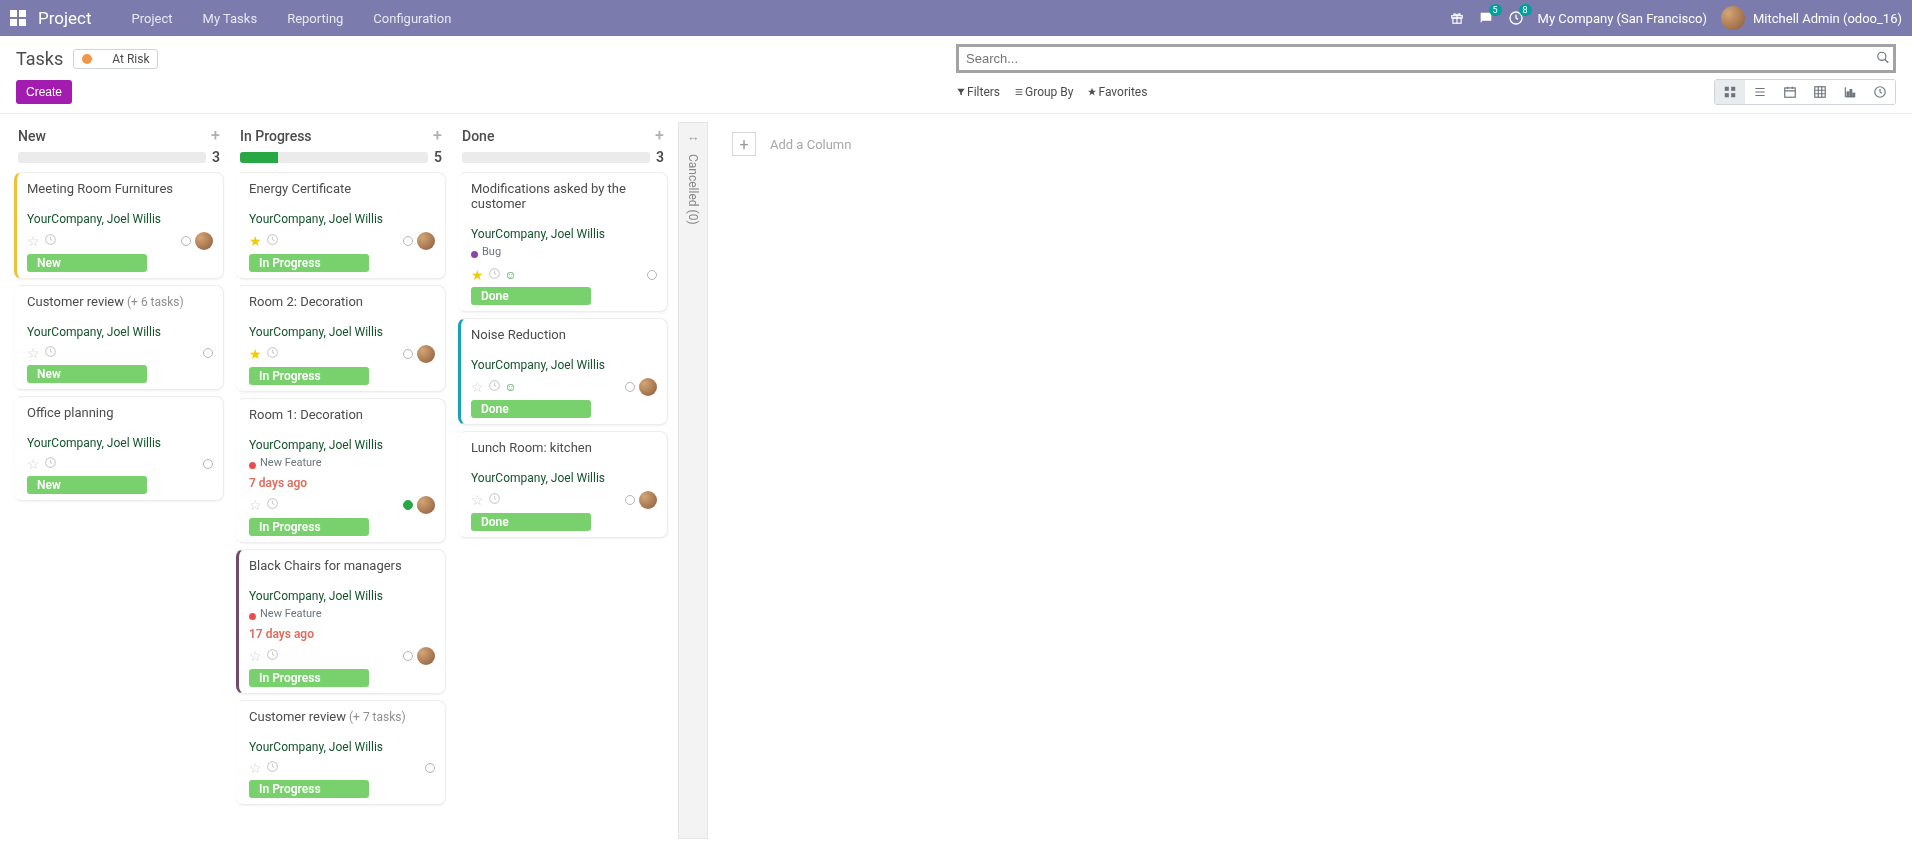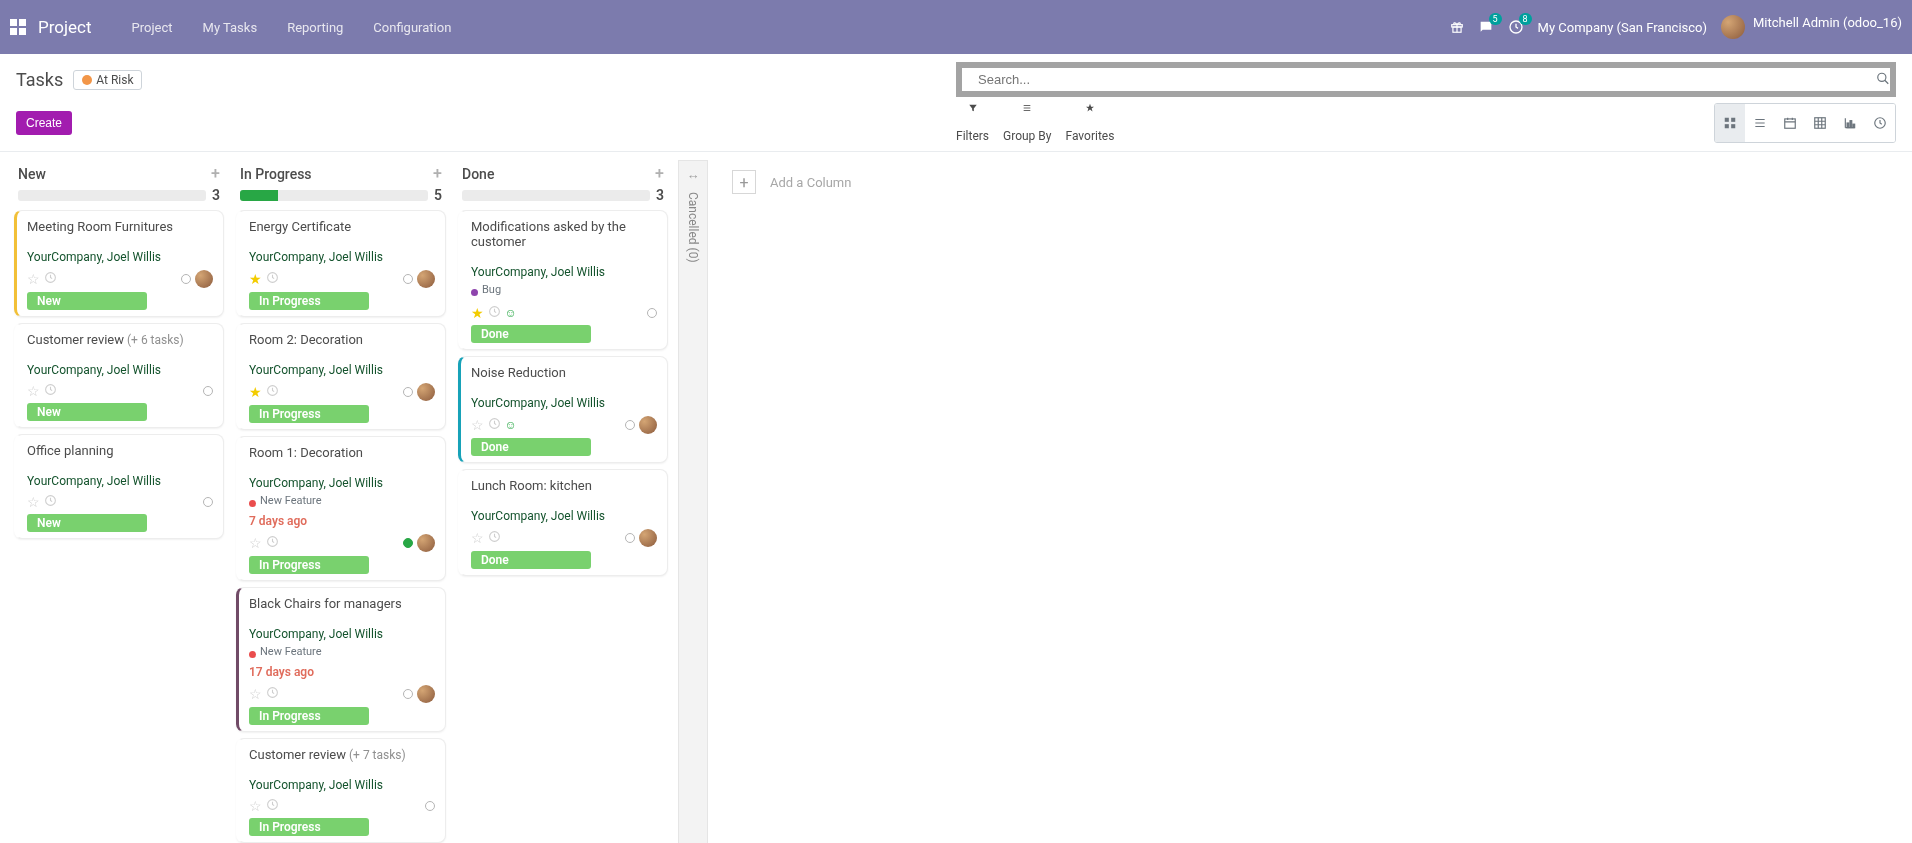--- a/index.html
+++ b/index.html
@@ -1,45 +1,45 @@
 <!DOCTYPE html>
 <html><head>
 <meta charset="utf-8">
 <style>
   * { box-sizing: border-box; margin: 0; padding: 0; }
   body { font-family: -apple-system, BlinkMacSystemFont, "Segoe UI", Roboto, Helvetica, Arial, sans-serif; font-size: 13px; color: #4c4c4c; background: #fff; }
   
   
-  .navbar { background: #7c7bad; color: #fff; height: 54px; display: flex; align-items: center; padding: 0 10px; }
+  .navbar { background: #7c7bad; color: #fff; height: 36px; display: flex; align-items: center; padding: 0 10px; }
   .navbar-left { display: flex; align-items: center; gap: 0; }
   .apps-icon { width: 16px; height: 16px; display: grid; grid-template-columns: 1fr 1fr; grid-template-rows: 1fr 1fr; gap: 2px; margin-right: 12px; cursor: pointer; }
   .apps-icon span { background: #fff; }
   .brand { font-size: 17px; color: #fff; margin-right: 25px; }
   .nav-link { color: #e8e7ef; padding: 10px 15px; cursor: pointer; font-size: 13px; }
   .navbar-right { margin-left: auto; display: flex; align-items: center; gap: 14px; }
   .nav-icon { color: #fff; cursor: pointer; position: relative; display: flex; align-items: center; }
   .badge { position: absolute; top: -6px; right: -8px; background: #00a09d; color: #fff; border-radius: 8px; font-size: 9px; padding: 1px 4px; min-width: 12px; text-align: center; }
   .company { color: #fff; font-size: 13px; }
-  .user-section { display: flex; gap: 8px; color: #fff; cursor: pointer; }
+  .user-section { display: flex; align-items: center; gap: 8px; color: #fff; cursor: pointer; }
   .avatar-sm { width: 24px; height: 24px; border-radius: 50%; background: radial-gradient(circle at 30% 30%, #d4a574, #8b5a3c); }
   
   
   .control-panel { padding: 8px 16px; border-bottom: 1px solid #e9ecef; }
   .cp-top { display: flex; align-items: center; }
   .cp-title { display: flex; align-items: center; gap: 10px; }
   .cp-title h2 { font-size: 18px; font-weight: 400; color: #4c4c4c; }
-  .risk-btn { border: 1px solid #ced4da; background: #fff; padding: 2px 8px; border-radius: 3px; font-size: 12px; display: inline-flex; align-items: center; gap: 4px; cursor: pointer; }
+  .risk-btn { border: 1px solid #ced4da; background: #fff; padding: 2px 8px; border-radius: 3px; font-size: 12px; display: inline-flex; align-items: center; gap: 20px; cursor: pointer; }
   .risk-dot { width: 10px; height: 10px; border-radius: 50%; background: #f29648; display: inline-block; }
   .search-wrap { margin-left: auto; flex: 0 0 50%; position: relative; }
-  .search-input { width: 100%; border: 6px solid #a3a3a3; padding: 4px 28px 4px 16px; font-size: 13px; }
+  .search-input { width: 100%; border: 3px solid #a3a3a3; padding: 4px 28px 4px 7px; font-size: 13px; }
   .search-icon { position: absolute; right: 6px; top: 50%; transform: translateY(-50%); color: #6c757d; cursor: pointer; }
   .cp-bottom { display: flex; align-items: center; margin-top: 6px; }
   .create-btn { background: #a21caf; color: #fff; border: none; padding: 5px 10px; border-radius: 3px; font-size: 12px; cursor: pointer; }
   .search-options { margin-left: auto; display: flex; gap: 14px; width: 50%; }
-  .search-opt { font-size: 12px; color: #4c4c4c; cursor: pointer; display: inline-flex; align-items: center; gap: 16px; flex-direction: column; }
+  .search-opt { font-size: 12px; color: #4c4c4c; cursor: pointer; display: inline-flex; align-items: center; gap: 1px; }
   .view-switcher { margin-left: auto; display: flex; gap: 0; border: 1px solid #ced4da; border-radius: 3px; overflow: hidden; }
   .view-btn { padding: 5px 8px; cursor: pointer; color: #6c757d; background: #fff; display: flex; align-items: center; }
   .view-btn.active { background: #e9ecef; }
   
   
   .kanban { display: flex; padding: 8px 0 8px 8px; overflow-x: auto; min-height: calc(100vh - 110px); }
   .kanban-col { width: 222px; flex-shrink: 0; margin-right: 0; padding: 0 4px; }
   .col-header { display: flex; align-items: center; padding: 4px 6px 2px; font-weight: 500; font-size: 14px; color: #4c4c4c; }
   .col-plus { margin-left: auto; color: #b0b0b0; cursor: pointer; font-size: 16px; }
   .col-progress-row { display: flex; align-items: center; padding: 2px 6px 6px; gap: 6px; }

